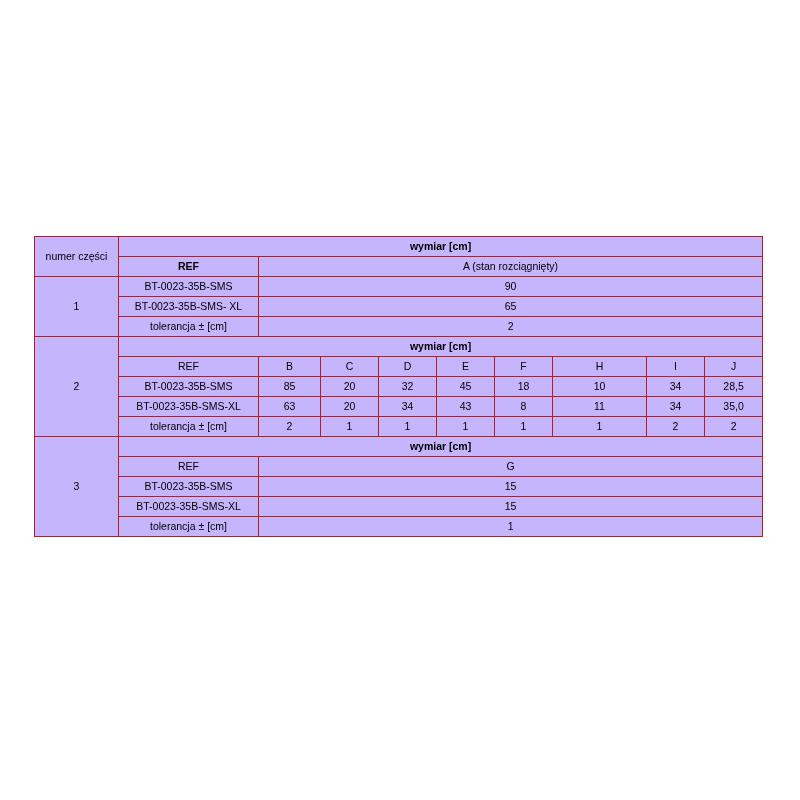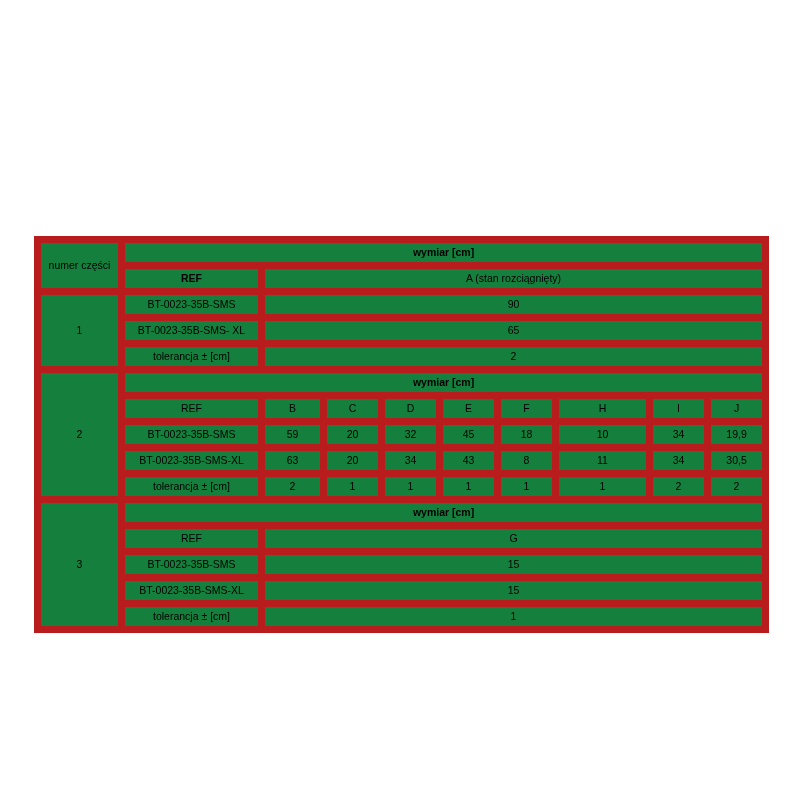--- a/index.html
+++ b/index.html
@@ -27,27 +27,27 @@
 
   table.spec {
     border-collapse: collapse;
     width: 728px;
     table-layout: fixed;
     font-size: 10.5px;
     color: #000000;
   }
 
   table.spec td {
-    border: 7px solid #b91c1c;
+    border: 1px solid #b91c1c;
     padding: 0;
     height: 19px;
     line-height: 19px;
     vertical-align: middle;
     text-align: center;
-    background: #15803d;
+    background: #c4b5fd;
   }
 
   
   td.hdr {
     background: #f1f1ef;
     font-weight: bold;
   }
 
   td.hdr-plain {
     background: #f1f1ef;
@@ -134,39 +134,39 @@
         <td>C</td>
         <td>D</td>
         <td>E</td>
         <td>F</td>
         <td>H</td>
         <td>I</td>
         <td>J</td>
       </tr>
       <tr>
         <td class="left">BT-0023-35B-SMS</td>
-        <td>59</td>
+        <td>85</td>
         <td>20</td>
         <td>32</td>
         <td>45</td>
         <td>18</td>
         <td>10</td>
         <td>34</td>
-        <td>19,9</td>
+        <td>28,5</td>
       </tr>
       <tr>
         <td class="left">BT-0023-35B-SMS-XL</td>
         <td>63</td>
         <td>20</td>
         <td>34</td>
         <td>43</td>
         <td>8</td>
         <td>11</td>
         <td>34</td>
-        <td>30,5</td>
+        <td>35,0</td>
       </tr>
       <tr>
         <td class="left bold">tolerancja ± [cm]</td>
         <td>2</td>
         <td>1</td>
         <td>1</td>
         <td>1</td>
         <td>1</td>
         <td>1</td>
         <td>2</td>

